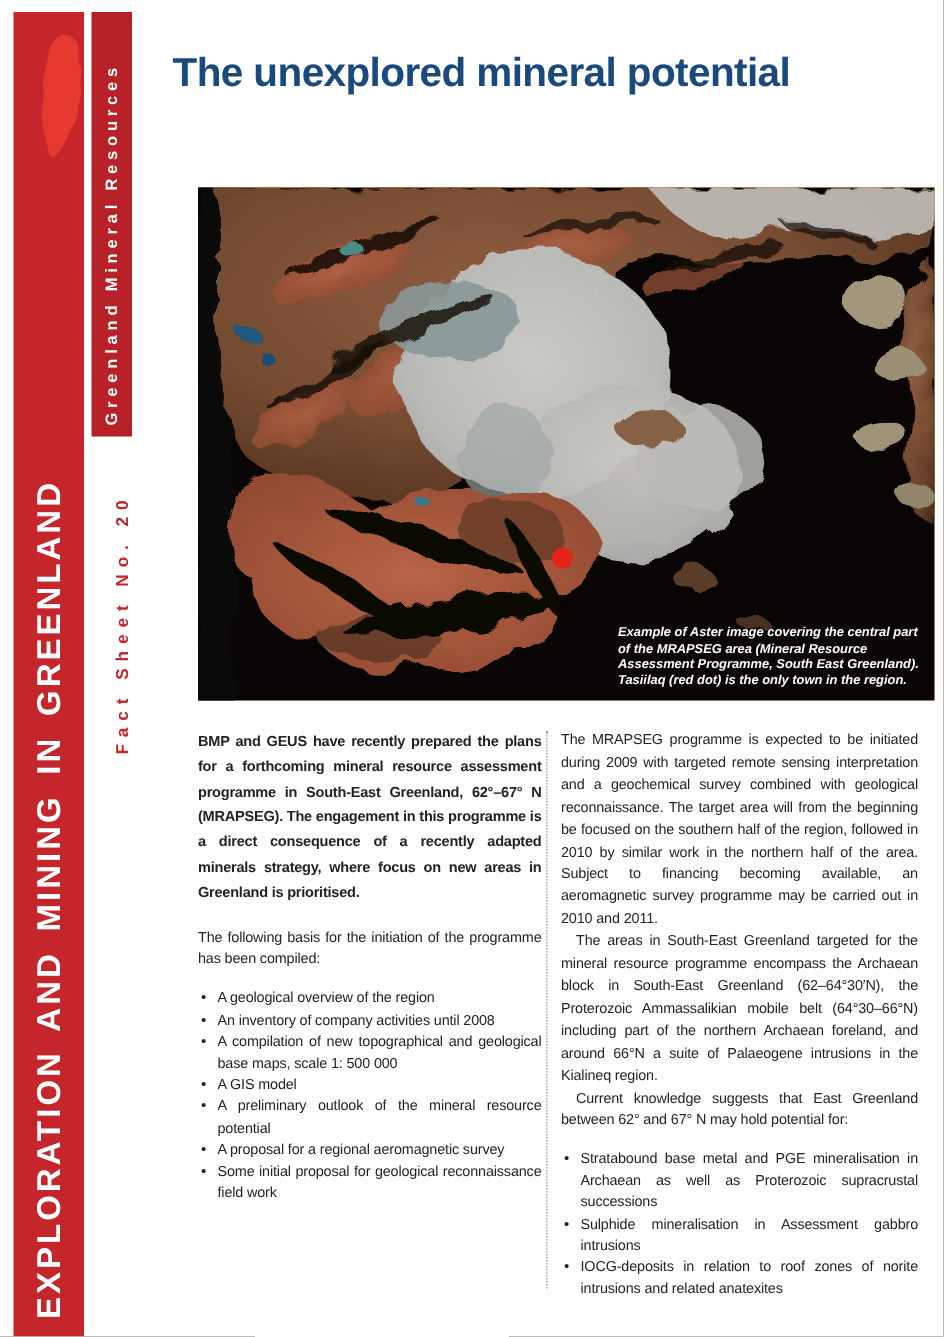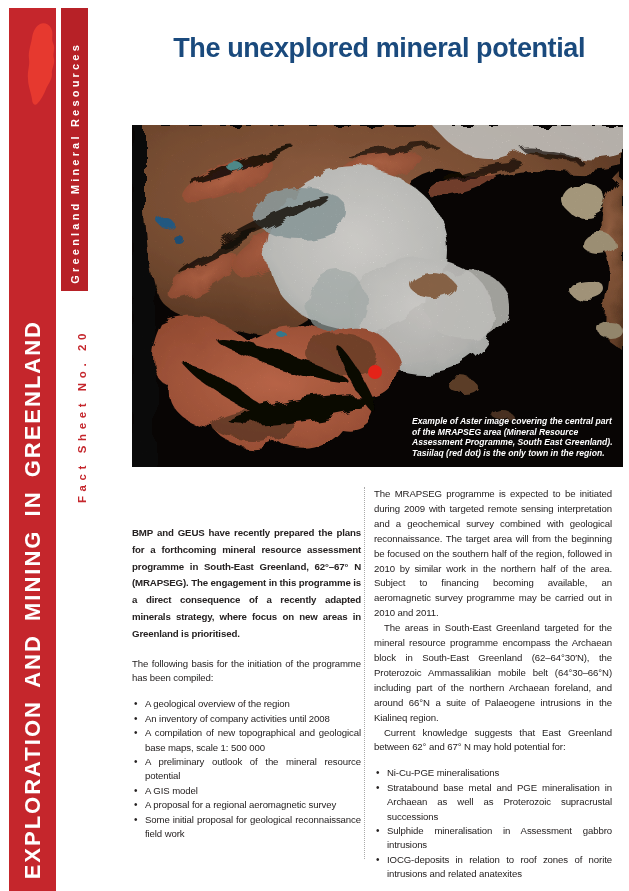--- a/index.html
+++ b/index.html
@@ -31,34 +31,34 @@
   }
   .fact-sheet {
     position:absolute; left:61px; top:297px; width:27px; height:238px;
     display:flex; align-items:center; justify-content:flex-end;
     color:#c5262c; font-weight:bold; font-size:11.5px; letter-spacing:4.6px;
   }
   .gl-icon { position:absolute; left:16px; top:14px; width:33px; height:86px; }
   
   .title {
     position:absolute; top:33px; right:44px; width:470px;
-    text-align:right; color:#1a4a7d; font-weight:bold;
+    text-align:left; color:#1a4a7d; font-weight:bold;
     font-size:27px; line-height:31px; letter-spacing:-0.4px;
   }
   
   .figure { position:absolute; left:132px; top:125px; width:491px; height:342px; background:#a16207; }
   .figure svg { position:absolute; inset:0; width:100%; height:100%; }
   .figure .caption {
     position:absolute; left:280px; top:291px; width:202px;
     color:#ffffff; font-style:italic; font-weight:bold;
     font-size:8.6px; line-height:10.7px;
   }
   
   .columns { position:absolute; left:132px; top:487px; width:490px; }
-  .col-left  { position:absolute; left:0;    top:0; width:229px;margin-top:38px; }
+  .col-left  { position:absolute; left:0;    top:0; width:229px; }
   .col-right { position:absolute; left:242px; top:0; width:238px; }
   .col-divider {
     position:absolute; left:232px; top:0; height:372px; width:0;
     border-left:1px dotted #a9a9a9;
   }
   .intro-bold { font-weight:bold; font-size:9.7px; line-height:16.8px; text-align:justify; letter-spacing:-0.15px; }
   .para { font-size:9.6px; line-height:14.9px; text-align:justify; letter-spacing:-0.1px; }
   .list-intro { margin-top:14px; }
   .indent { text-indent:10px; }
   ul.bullets { margin-top:11px; list-style:none; }
@@ -174,35 +174,34 @@
   </div>
 
   <div class="columns">
     <div class="col-left">
       <p class="intro-bold">BMP and GEUS have recently prepared the plans for a forthcoming mineral resource assessment programme in South-East Greenland, 62°–67° N (MRAPSEG). The engagement in this programme is a direct consequence of a recently adapted minerals strategy, where focus on new areas in Greenland is prioritised.</p>
       <p class="para list-intro">The following basis for the initiation of the programme has been compiled:</p>
       <ul class="bullets">
           <li>A geological overview of the region</li>
           <li>An inventory of company activities until 2008</li>
           <li>A compilation of new topographical and geological base maps, scale 1: 500 000</li>
+          <li>A GIS model</li>
           <li>A preliminary outlook of the mineral resource potential</li>
-          <li>A GIS model</li>
           <li>A proposal for a regional aeromagnetic survey</li>
           <li>Some initial proposal for geological reconnaissance field work</li>
         </ul>
     </div>
 
     <div class="col-divider"></div>
 
     <div class="col-right">
       <p class="para">The MRAPSEG programme is expected to be initiated during 2009 with targeted remote sensing interpretation and a geochemical survey combined with geological reconnaissance. The target area will from the beginning be focused on the southern half of the region, followed in 2010 by similar work in the northern half of the area. Subject to financing becoming available, an aeromagnetic survey programme may be carried out in 2010 and 2011.</p>
       <p class="para indent">The areas in South-East Greenland targeted for the mineral resource programme encompass the Archaean block in South-East Greenland (62–64°30′N), the Proterozoic Ammassalikian mobile belt (64°30–66°N) including part of the northern Archaean foreland, and around 66°N a suite of Palaeogene intrusions in the Kialineq region.</p>
       <p class="para indent">Current knowledge suggests that East Greenland between 62° and 67° N may hold potential for:</p>
       <ul class="bullets">
-          <li>Ni-Cu-PGE mineralisations</li>
           <li>Stratabound base metal and PGE mineralisation in Archaean as well as Proterozoic supracrustal successions</li>
           <li>Sulphide mineralisation in Assessment gabbro intrusions</li>
           <li>IOCG-deposits in relation to roof zones of norite intrusions and related anatexites</li>
         </ul>
     </div>
   </div>
 
 </div>
 
 </body></html>

